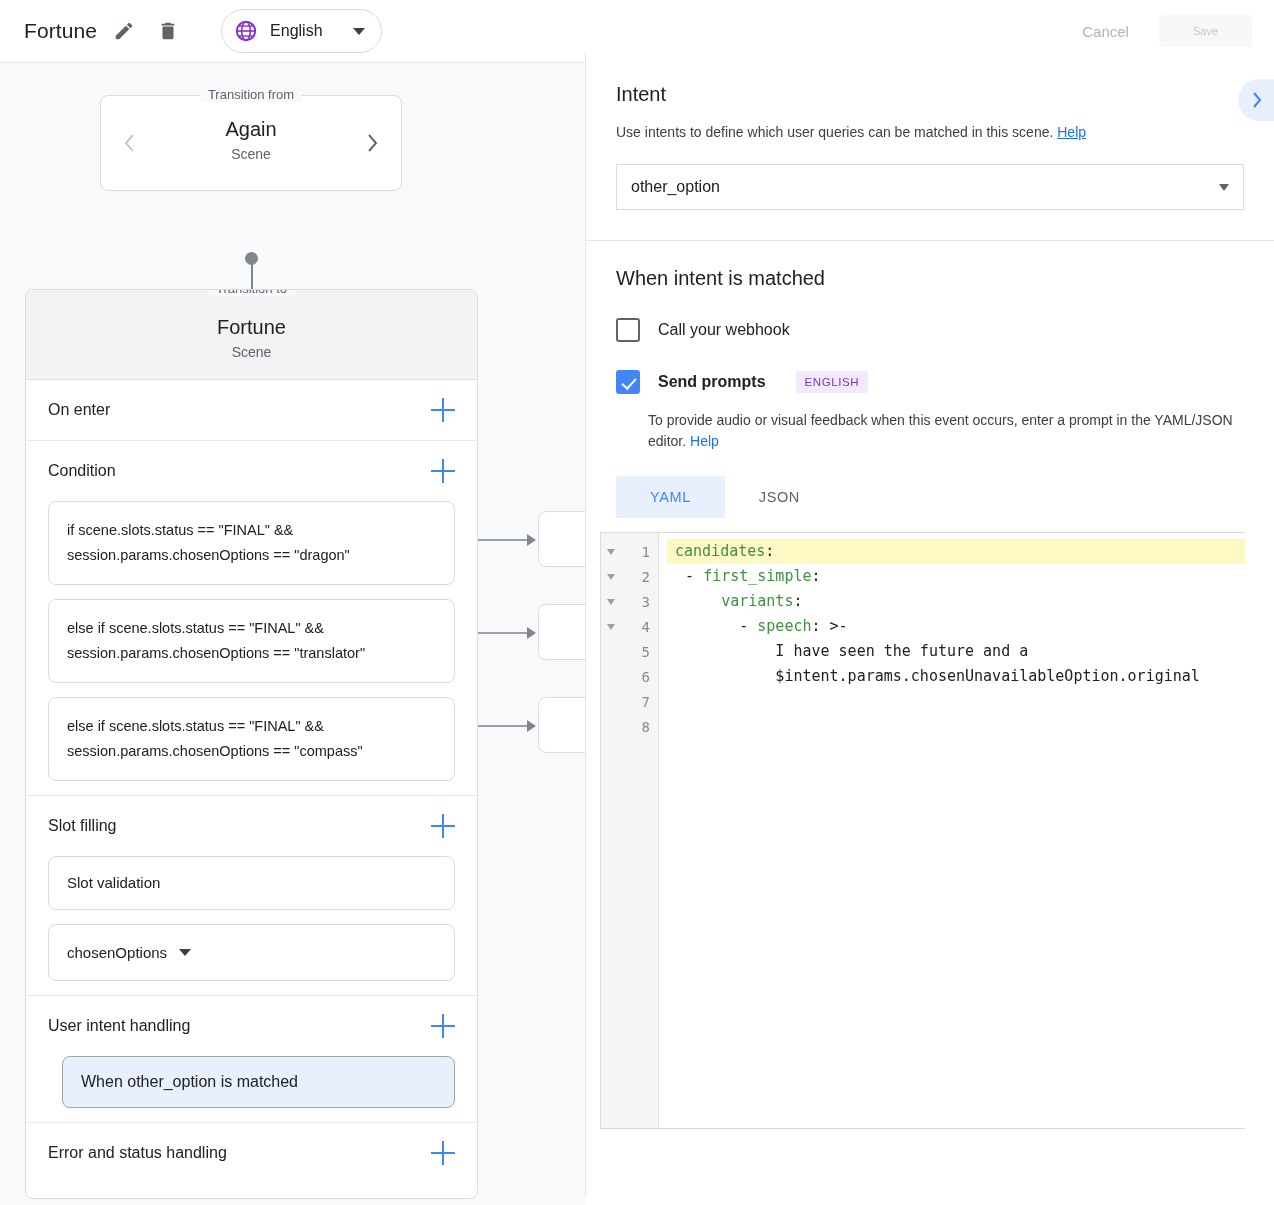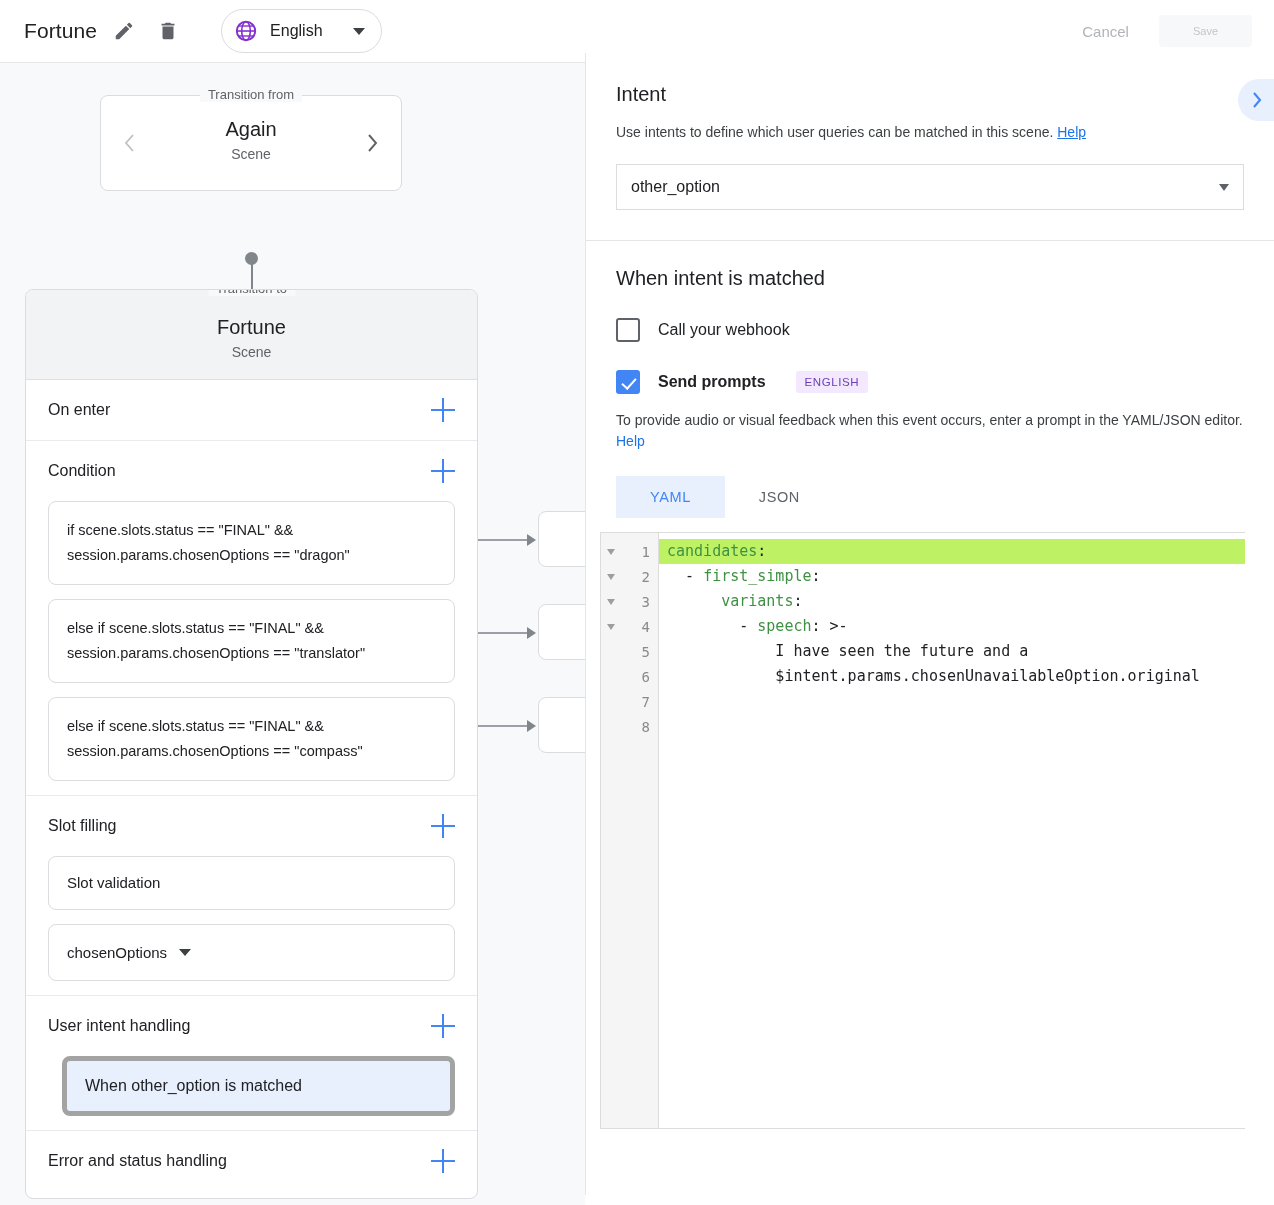--- a/index.html
+++ b/index.html
@@ -139,21 +139,21 @@
   .item-box.plain .label { font-size: 15px; color: #202124; }
   .item-box.slot-select {
     display: flex; align-items: center; gap: 12px; padding: 19px 18px;
   }
   .item-box.slot-select .label { font-size: 15px; color: #202124; }
   .tiny-caret {
     width: 0; height: 0; border-left: 6px solid transparent;
     border-right: 6px solid transparent; border-top: 7px solid #3c4043;
   }
   .item-box.selected {
-    background: #e8f0fe; border: 5px solid #a3a3a3; margin-left: 36px;
+    background: #e8f0fe; border: 1px solid #a3a3a3; margin-left: 36px;
   }
   .item-box.selected .label { color: #202124; }
 
   
   .edge { position: absolute; height: 2px; background: #9aa0a6; }
   .edge-dot {
     position: absolute; width: 11px; height: 11px; background: #80868b; border-radius: 50%;
   }
   .edge-arrow {
     position: absolute; width: 0; height: 0;
@@ -205,21 +205,21 @@
     width: 6px; height: 12px; border: solid #fff; border-width: 0 2.5px 2.5px 0;
     transform: rotate(42deg);
   }
   .check-label { font-size: 16px; color: #202124; font-weight: bold; }
   .check-label.reg { font-weight: normal; }
   .badge {
     background: #f3e8fd; color: #6b3fb5; font-size: 11.5px; letter-spacing: .6px;
     padding: 5px 9px; border-radius: 2px; margin-left: 12px;
   }
   .helper {
-    font-size: 14px; color: #3c4043; line-height: 21px; margin-top: 16px; max-width: 640px;
+    font-size: 14px; color: #3c4043; line-height: 21px; margin-top: 16px; max-width: 640px; margin-left: 32px;
   }
   .tabs { display: flex; margin-top: 24px; }
   .tab {
     padding: 13px 34px; font-size: 14.5px; letter-spacing: .6px; cursor: pointer;
     color: #5f6368; background: transparent; border: none;
   }
   .tab.active { color: #4285f4; background: #e8f0fe; }
 
   
   .editor {
@@ -244,21 +244,21 @@
     font-family: "DejaVu Sans Mono", monospace; font-size: 14px; color: #8a8a8a;
   }
   .code {
     flex: 1; padding-top: 6px; overflow: hidden; position: relative;
   }
   .cline {
     height: 25px; line-height: 25px; white-space: pre;
     font-family: "DejaVu Sans Mono", monospace; font-size: 15px; color: #202124;
     padding-left: 8px;
   }
-  .cline.active { background: #bef264; }
+  .cline.active { background: #fef9c3; margin-left: 8px; }
   .k { color: #3f9142; }
   .p { color: #202124; }
 
   .insert-row {
     display: flex; align-items: center; gap: 14px; margin: 22px 0 0 30px;
   }
   .insert-label { font-size: 15px; color: #3c4043; margin-right: 4px; }
   .chip {
     border: 1px solid #5f6368; border-radius: 18px; padding: 8px 19px;
     font-size: 14px; color: #3c4043; background: #fff; cursor: pointer;

